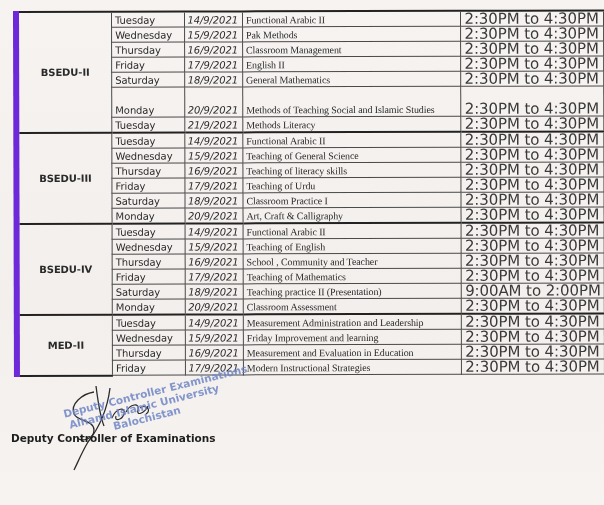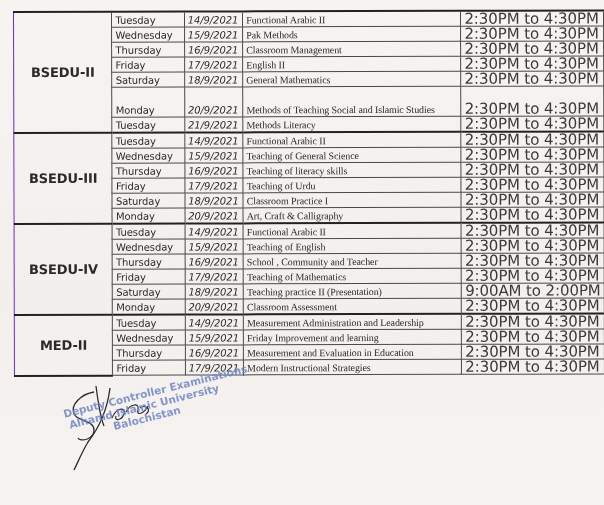--- a/index.html
+++ b/index.html
@@ -20,22 +20,22 @@
   }
   table.schedule td {
     border:1px solid #4a4a4a;
     padding:0 3px;
     height:14px; line-height:13px;
     white-space:nowrap;
     vertical-align:bottom;
   }
   table.schedule td.prog {
     width:104px; text-align:center; vertical-align:middle;
-    font-weight:bold; font-size:13px;
-    border-left:1px solid #6d28d9; border-top:2px solid #222; border-bottom:2px solid #222;
+    font-weight:bold; font-size:10px;
+    border-left:6px solid #6d28d9; border-top:2px solid #222; border-bottom:2px solid #222;
   }
   td.day { width:70px; }
   td.date { width:52px;font-style:italic; }
   td.subj { width:224px;font-family:Liberation Serif, serif; }
   td.time { width:86px; font-size:15px; color:#3a3a3a; vertical-align:top; }
   tr.group-start td { border-top:2px solid #222; }
   tr.tall td { height:29px; }
   .footer {
     position:absolute; left:11px; top:432px;
     font-weight:bold; font-size:10.5px; color:#1e1e1e;
@@ -205,19 +205,20 @@
       </tr>
     </tbody>
   </table>
 
   <svg class="signature" viewBox="0 0 110 95">
     <path d="M34 10 C 22 12, 10 22, 14 32 C 18 40, 34 38, 34 48 C 34 58, 20 60, 18 56" fill="none" stroke="#2b2b2b" stroke-width="1.3"></path>
     <path d="M36 4 C 38 20, 40 34, 44 44 M50 6 C 48 22, 42 42, 28 60 C 22 70, 18 80, 14 88" fill="none" stroke="#2b2b2b" stroke-width="1.3"></path>
     <path d="M52 36 C 56 26, 66 24, 64 32 C 62 38, 54 40, 56 34 M66 30 C 70 22, 80 20, 78 28 C 76 34, 84 32, 88 24 M80 26 C 86 22, 92 28, 86 32" fill="none" stroke="#2b2b2b" stroke-width="1.2"></path>
   </svg>
 
+  <div class="footer">Deputy Controller of Examinations</div>
 
   <div class="stamp">
     <div>Deputy Controller Examinations</div>
     <div>Alhamd Islamic University</div>
     <div>Balochistan</div>
   </div>
 </div>
 
 </body></html>

